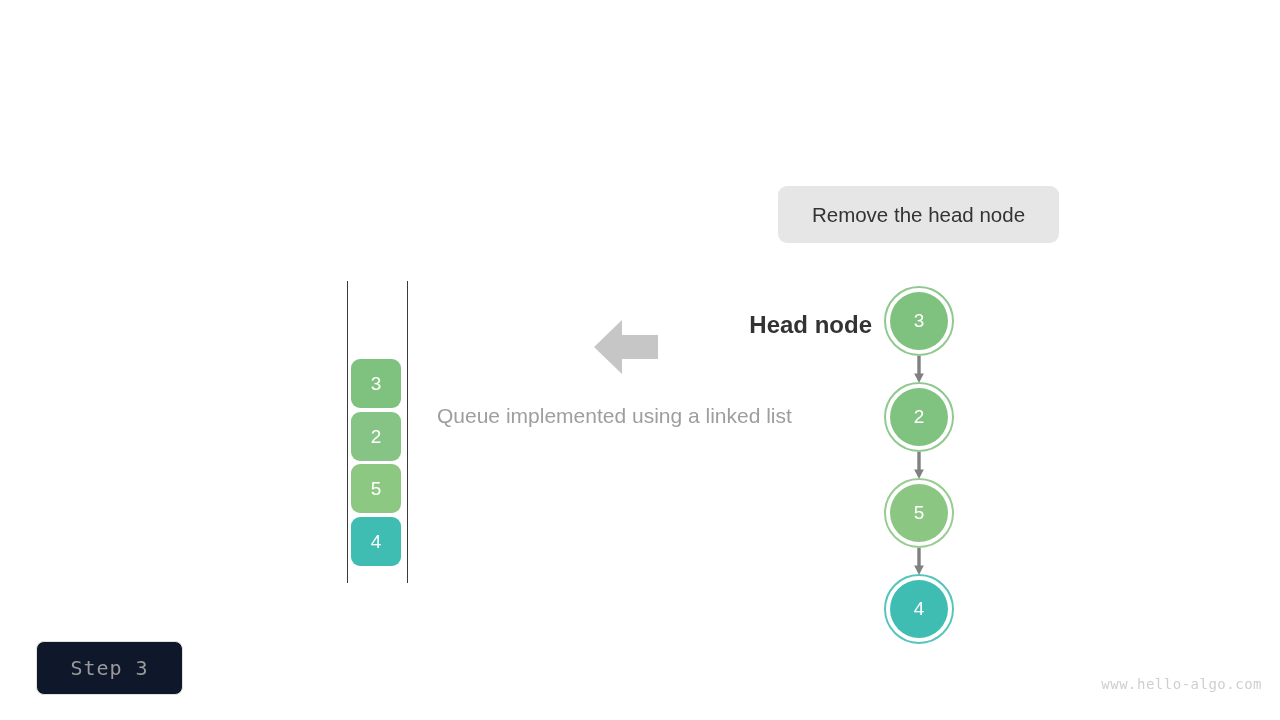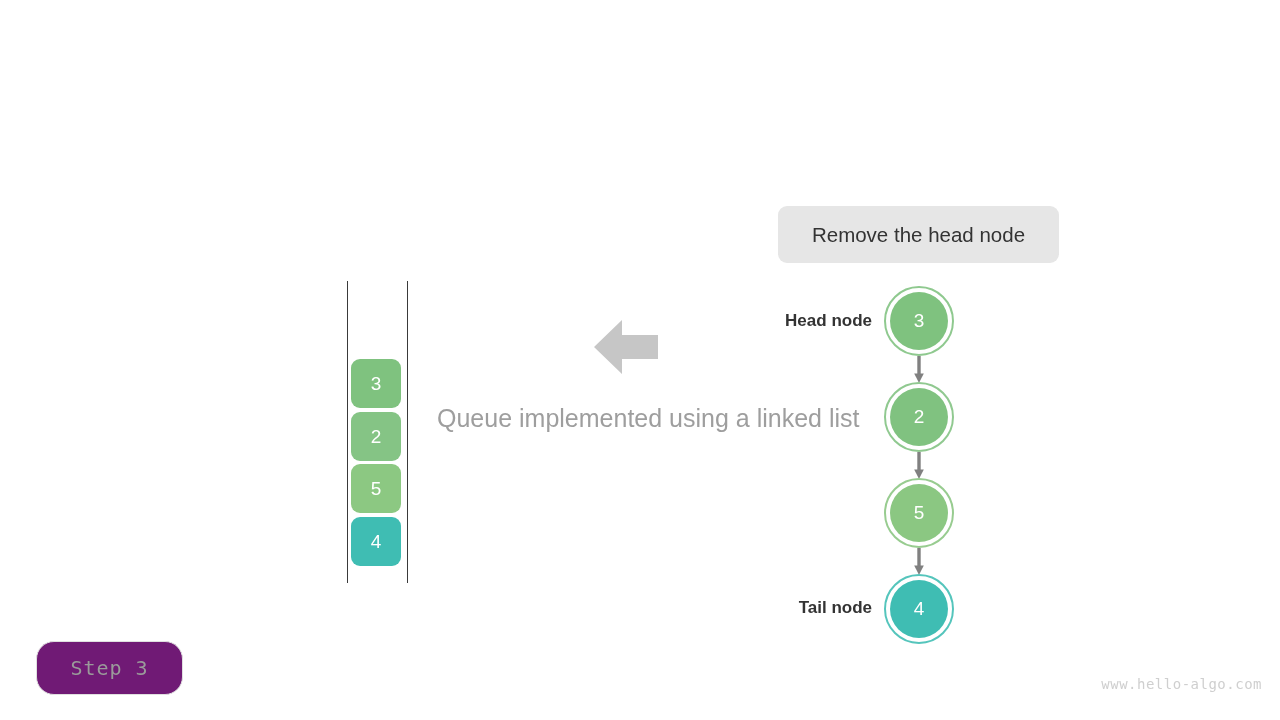--- a/index.html
+++ b/index.html
@@ -30,36 +30,36 @@
     left: 328px;
     top: 211px;
     width: 101px;
     height: 49px;
     font-family: "DejaVu Sans Mono", "Liberation Mono", monospace;
     font-size: 21px;
     letter-spacing: 0px;
   }
   #action-pill {
     left: 778px;
-    top: 206px;
+    top: 186px;
     width: 281px;
     height: 57px;
     font-size: 20.5px;
   }
 
   
   #step-badge {
     position: absolute;
     left: 36px;
     top: 641px;
     width: 145px;
     height: 52px;
     border: 1px solid #e0e0e0;
-    border-radius: 18px;
-    background: #701a75;
+    border-radius: 8px;
+    background: #0f172a;
     display: flex;
     align-items: center;
     justify-content: center;
     color: #9a9a9a;
     font-family: "DejaVu Sans Mono", "Liberation Mono", monospace;
     font-size: 20px;
     letter-spacing: 1px;
   }
 
   
@@ -73,21 +73,21 @@
     letter-spacing: 0.5px;
     text-align: right;
   }
 
   
   #caption {
     position: absolute;
     left: 437px;
     top: 404px;
     color: #9e9e9e;
-    font-size: 25px;
+    font-size: 21px;
     white-space: nowrap;
   }
 
   
   #queue-panel {
     position: absolute;
     left: 340px;
     top: 281px;
     width: 76px;
     height: 305px;
@@ -160,21 +160,21 @@
   }
   .ll-link {
     position: absolute;
     left: 30px;
     width: 10px;
   }
   .ll-link svg { display: block; overflow: visible; }
 
   .side-label {
     position: absolute;
-    font-size: 17px;
+    font-size: 24px;
     font-weight: bold;
     color: #333333;
     white-space: nowrap;
     text-align: right;
   }
   #head-label { left: 660px; top: 311px; width: 212px; }
   #tail-label { left: 660px; top: 598px; width: 212px; }
 </style>
 </head>
 <body>
@@ -195,21 +195,20 @@
 
   <div id="flow-arrow">
     <svg width="64" height="58" viewBox="0 0 64 58">
       <polygon id="flow-arrow-shape" points="0,29 28,2 28,17 64,17 64,41 28,41 28,56" fill="#c6c6c6"></polygon>
     </svg>
   </div>
 
   <div id="caption">Queue implemented using a linked list</div>
 
   <div id="head-label" class="side-label">Head node</div>
-  <div id="tail-label" class="side-label">Tail node</div>
 
   <div id="linked-list">
 
     <div class="ll-link" style="top: 70px;">
       <svg width="10" height="28" viewBox="0 0 10 28">
         <line x1="5" y1="0" x2="5" y2="19" stroke="#808080" stroke-width="3.4"></line>
         <polygon points="5,27 0.2,17.5 9.8,17.5" fill="#808080"></polygon>
       </svg>
     </div>
     <div class="ll-link" style="top: 166px;">

